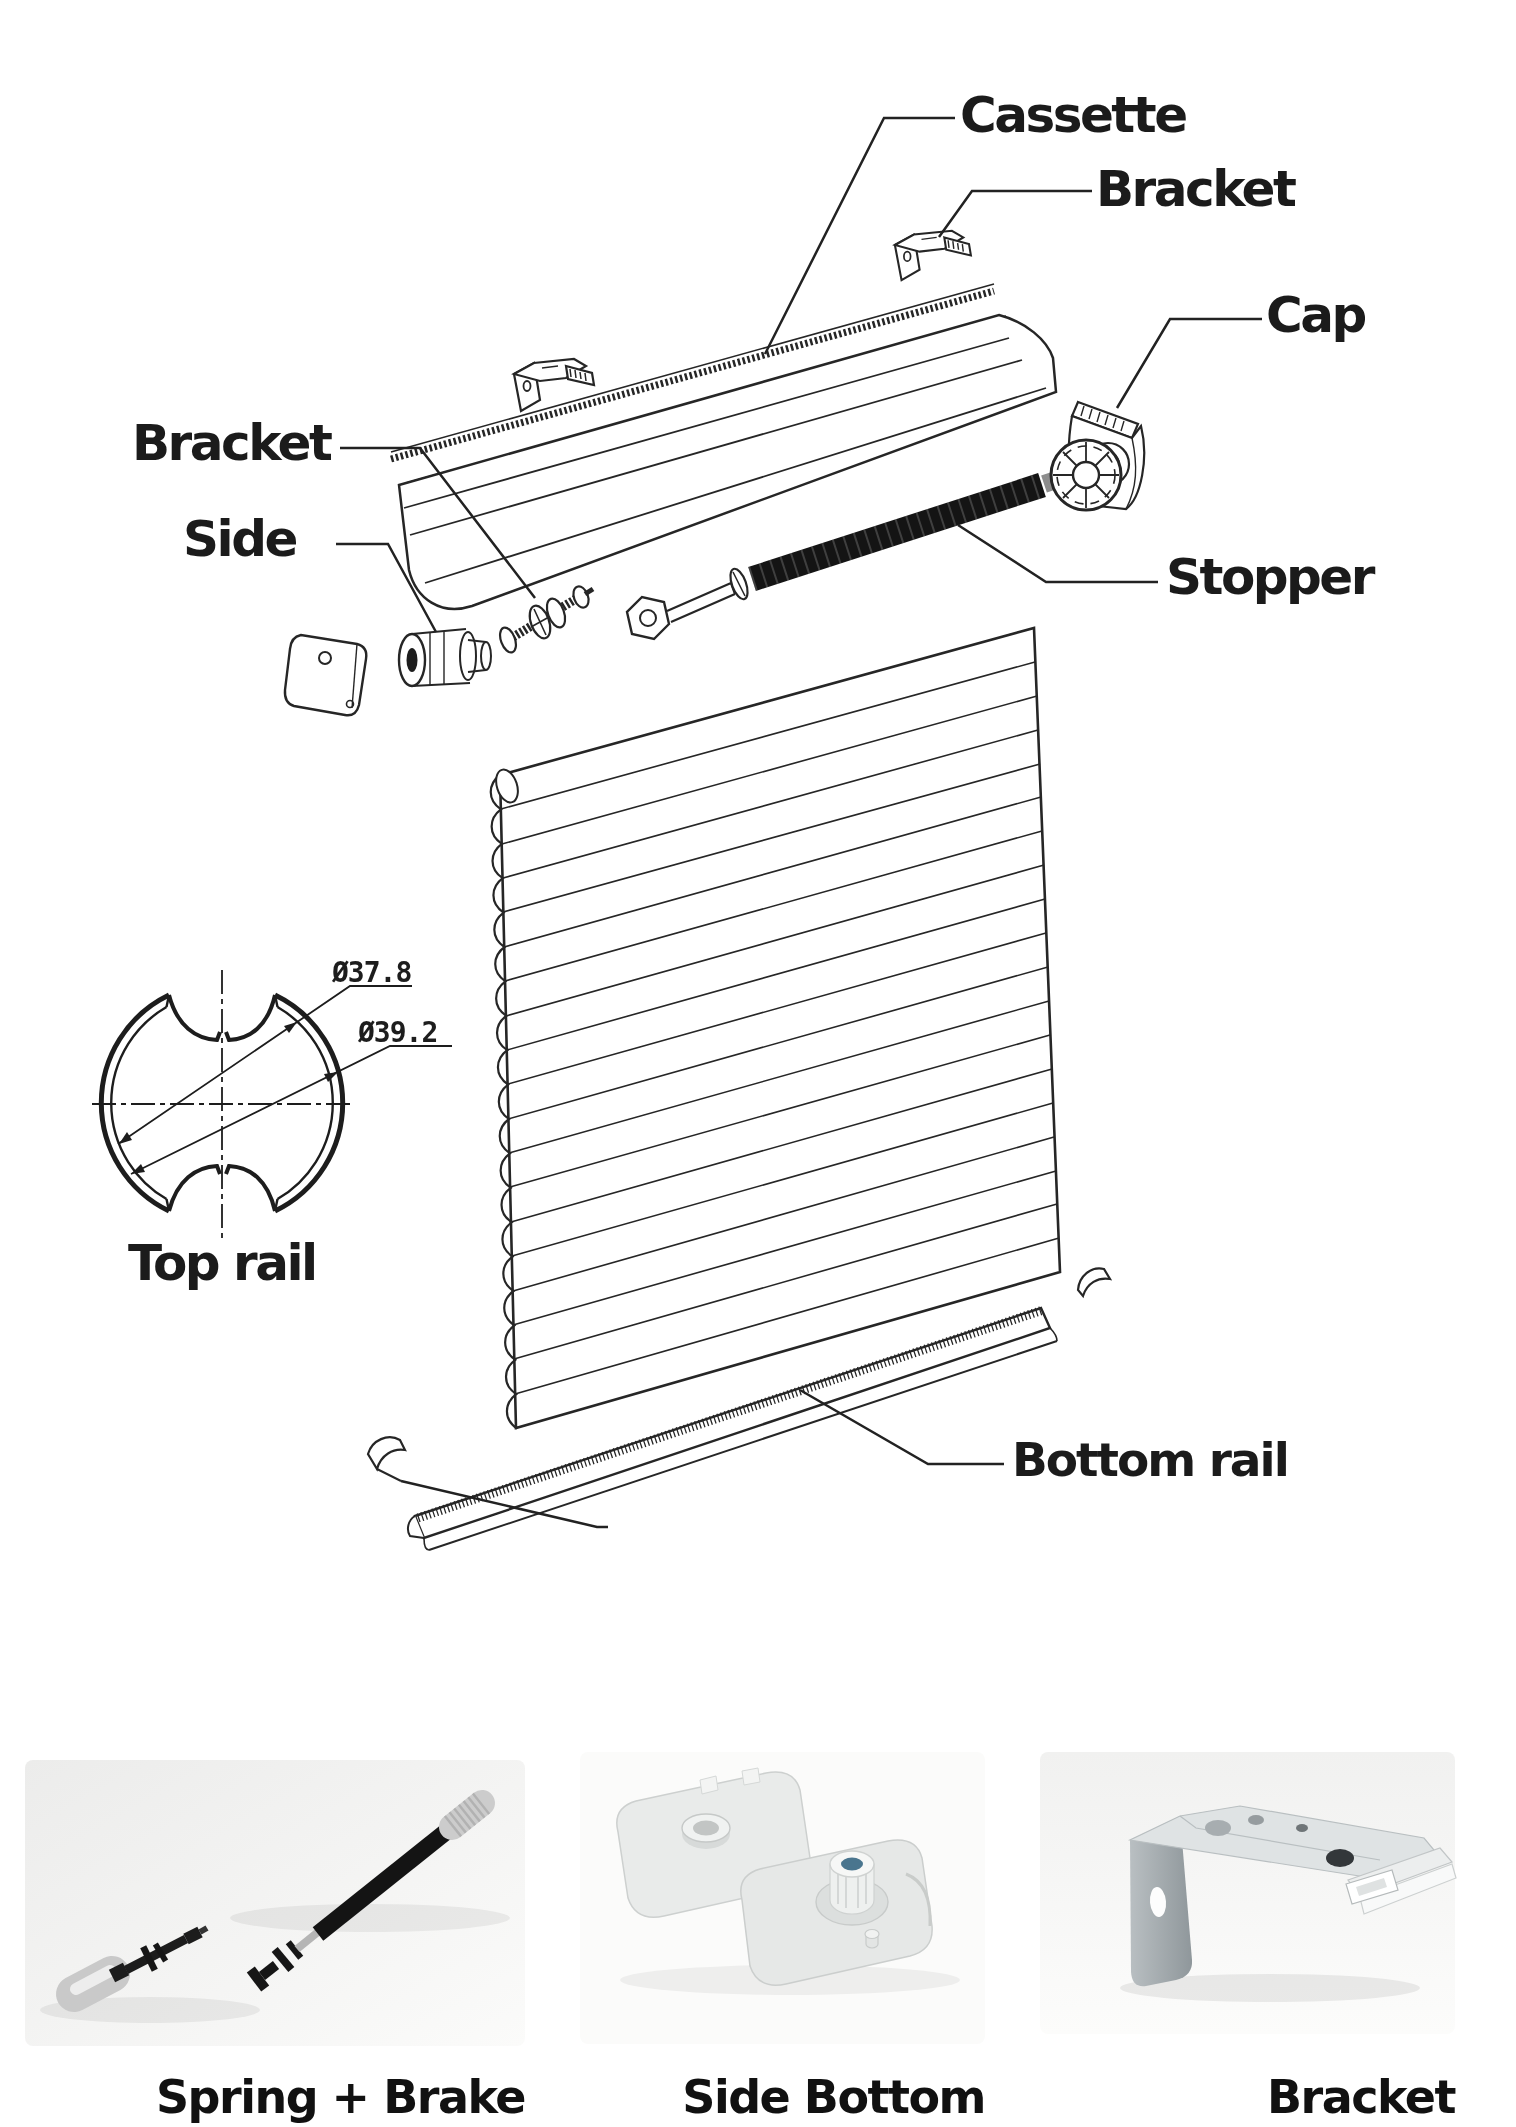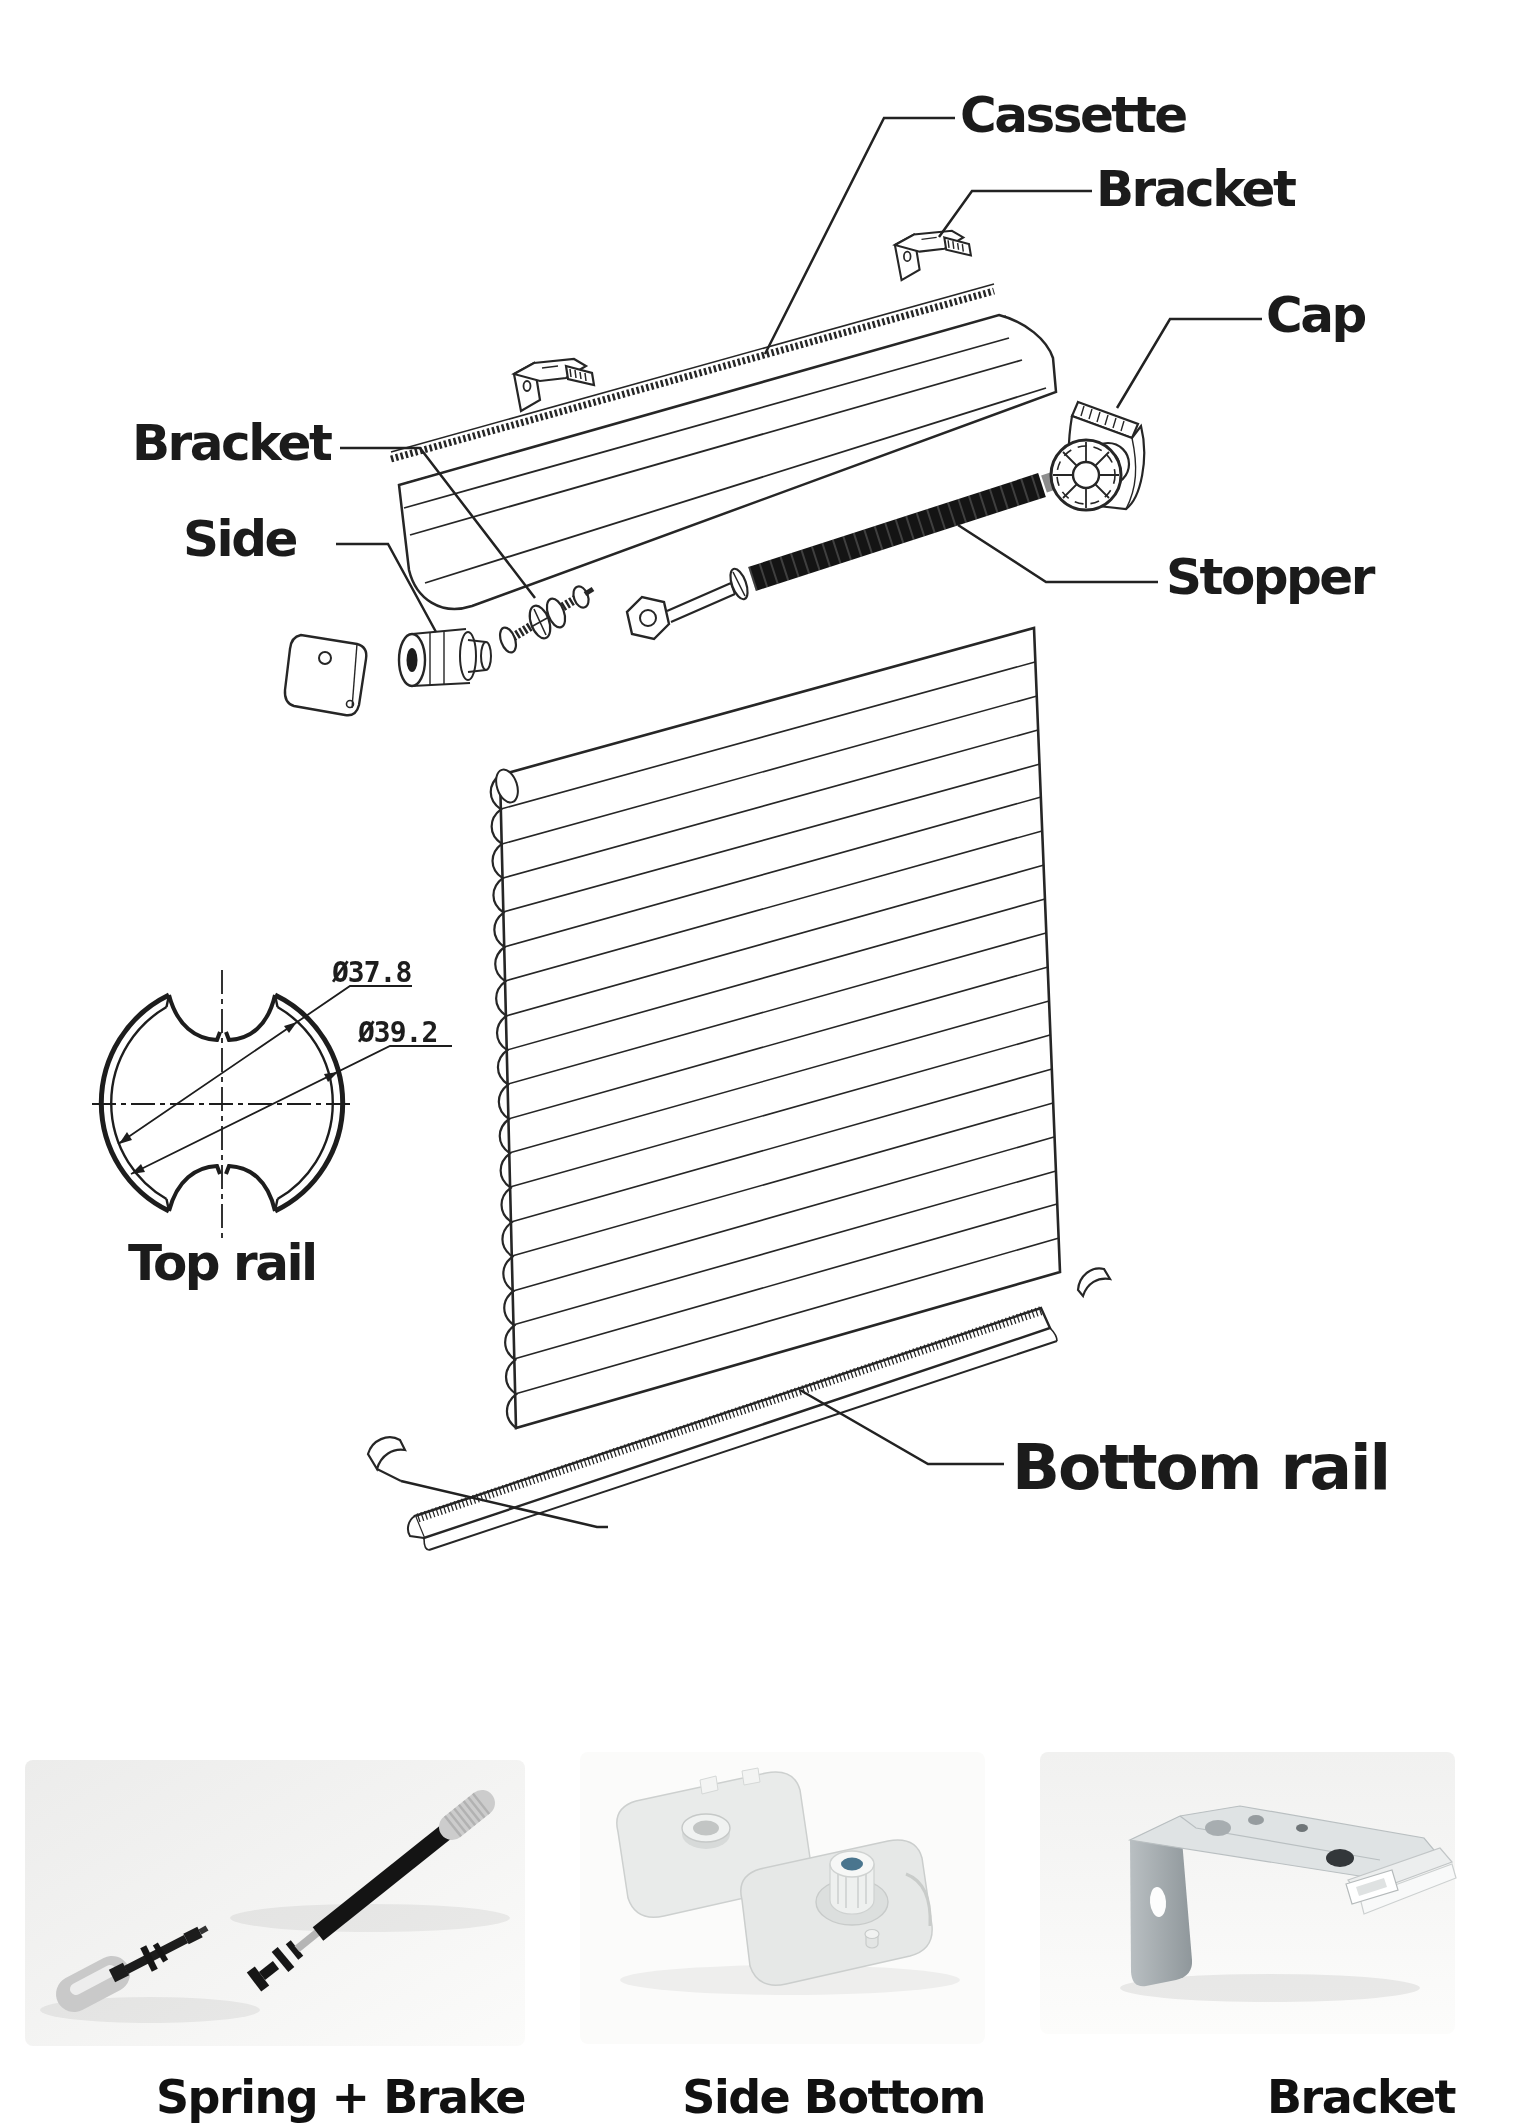--- a/index.html
+++ b/index.html
@@ -7,21 +7,21 @@
     position:relative;width:1516px;height:2127px;background:#ffffff;overflow:hidden;
     font-family:"DejaVu Sans",sans-serif;
     margin-top:38px;
   }
   svg.art{position:absolute;left:0;top:0;}
   .lbl{
     position:absolute;color:#1b1b1b;font-weight:bold;white-space:nowrap;line-height:1;
     font-family:"DejaVu Sans",sans-serif;
   }
   .main{font-size:50px;letter-spacing:-2.5px;}
-  .sub{font-size:63px;letter-spacing:-2px;text-align:right;}
+  .sub{font-size:47px;letter-spacing:-2px;text-align:right;}
   .dim{
     font-family:"DejaVu Sans Mono",monospace;font-size:28px;font-weight:bold;
     letter-spacing:-1px;color:#1d1d1d;
   }
   .rowlbl{
     position:absolute;top:2036px;text-align:right;font-size:46px;font-weight:bold;
     letter-spacing:-1.5px;color:#111;line-height:1;
   }
 </style>
 </head>

